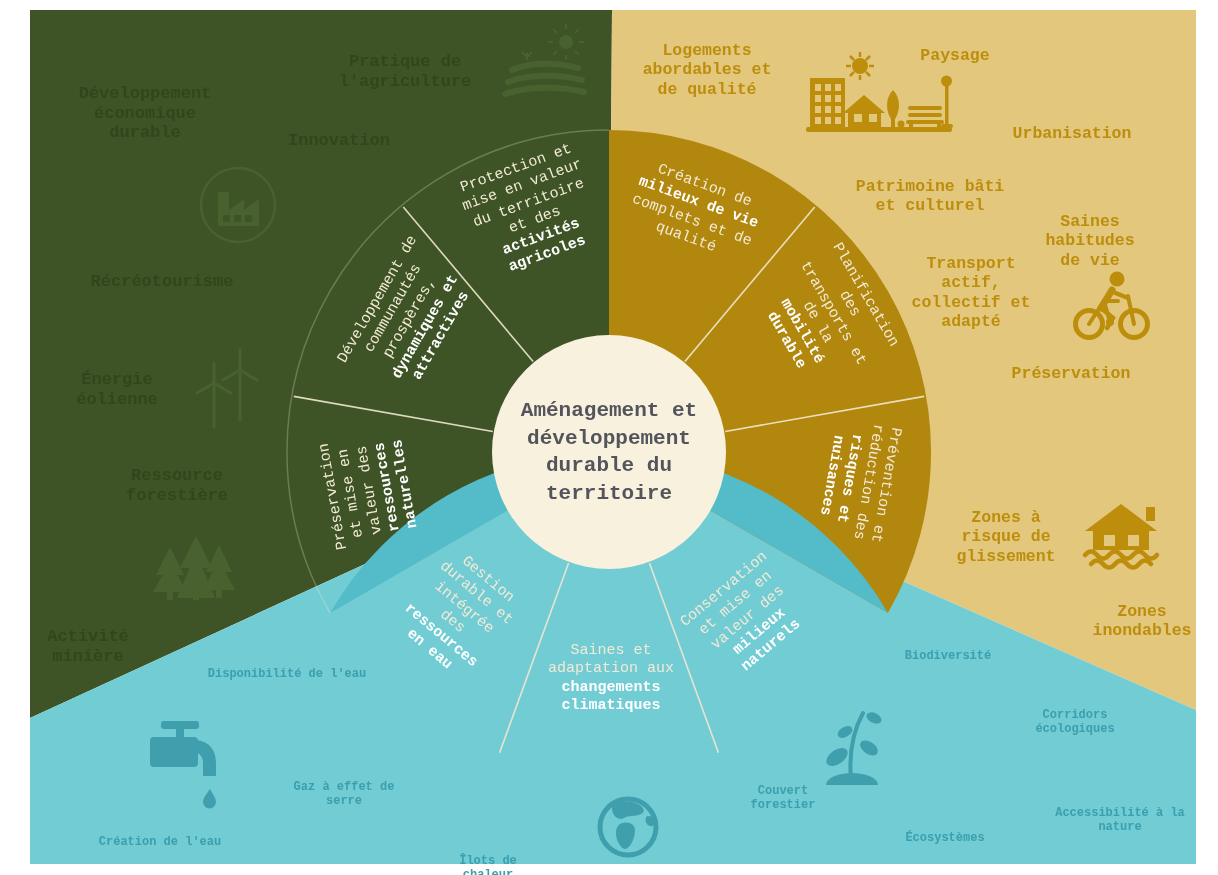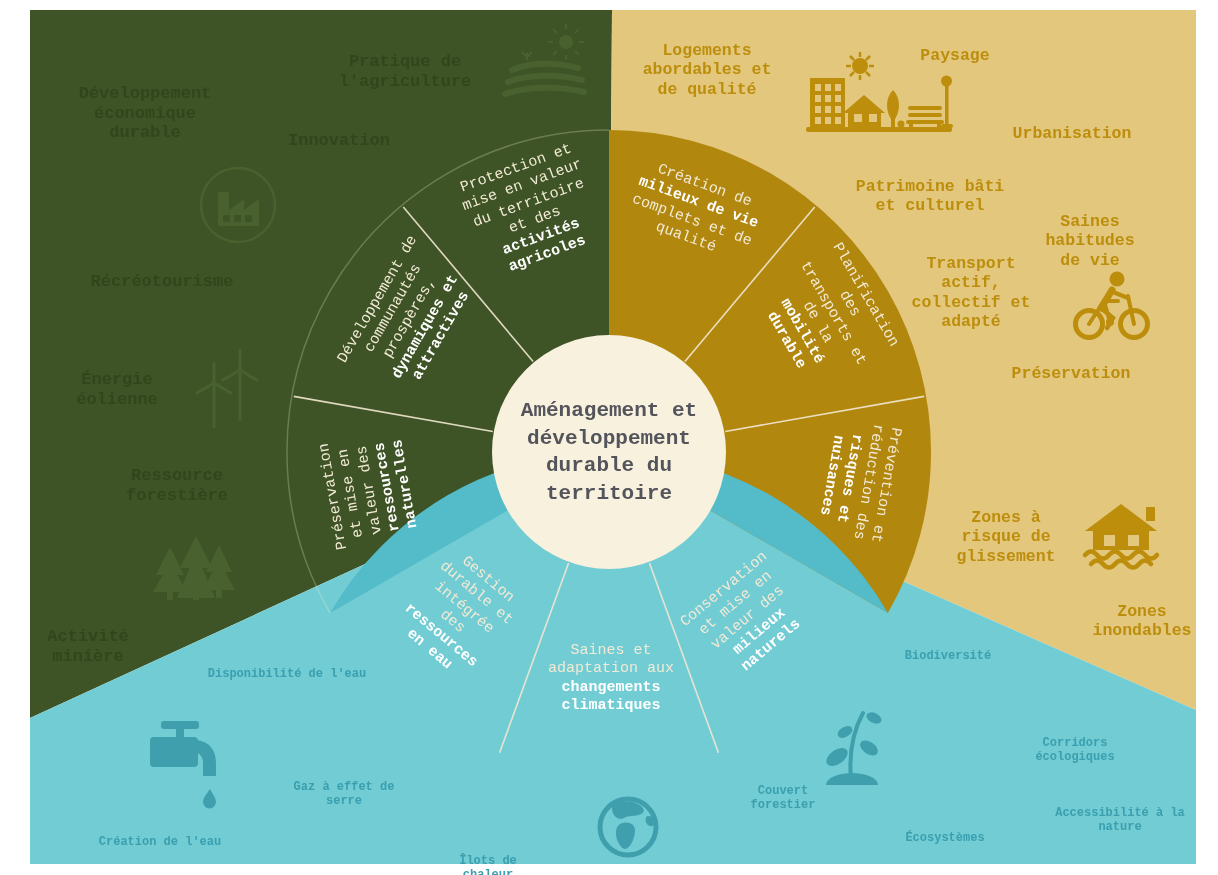--- a/index.html
+++ b/index.html
@@ -212,21 +212,21 @@
 <div class="lbl gold-t" style="left:1071px;top:374px;width:150px;">Préservation</div>
 <div class="lbl gold-t" style="left:1142px;top:621px;width:115px;">Zones inondables</div>
 <div class="lbl gold-t" style="left:1006px;top:537px;width:110px;">Zones à risque de glissement</div>
 
 <div class="lbl teal-t" style="left:948px;top:656px;width:130px;">Biodiversité</div>
 <div class="lbl teal-t" style="left:287px;top:674px;width:160px;">Disponibilité de l'eau</div>
 <div class="lbl teal-t" style="left:344px;top:794px;width:140px;">Gaz à effet de serre</div>
 <div class="lbl teal-t" style="left:160px;top:842px;width:170px;">Création de l'eau</div>
 <div class="lbl teal-t" style="left:488px;top:868px;width:90px;">Îlots de chaleur</div>
 <div class="lbl teal-t" style="left:783px;top:798px;width:95px;">Couvert forestier</div>
-<div class="lbl teal-t" style="left:1075px;top:722px;width:125px;margin-top:28px;">Corridors écologiques</div>
+<div class="lbl teal-t" style="left:1075px;top:722px;width:125px;">Corridors écologiques</div>
 <div class="lbl teal-t" style="left:945px;top:838px;width:130px;">Écosystèmes</div>
 <div class="lbl teal-t" style="left:1120px;top:820px;width:150px;">Accessibilité à la nature</div>
 
 <div class="lbl wedge" style="left:532px;top:212px;width:140px;transform:translate(-50%,-50%) rotate(-20deg);">
   <span>Protection et mise en valeur du territoire et des </span><span class="wb">activités agricoles</span><span></span>
 </div>
 <div class="lbl wedge" style="left:410px;top:318px;width:150px;transform:translate(-50%,-50%) rotate(-60deg);">
   <span>Développement de communautés prospères, </span><span class="wb">dynamiques et attractives</span><span></span>
 </div>
 <div class="lbl wedge" style="left:370px;top:490px;width:110px;transform:translate(-50%,-50%) rotate(-100deg);">

